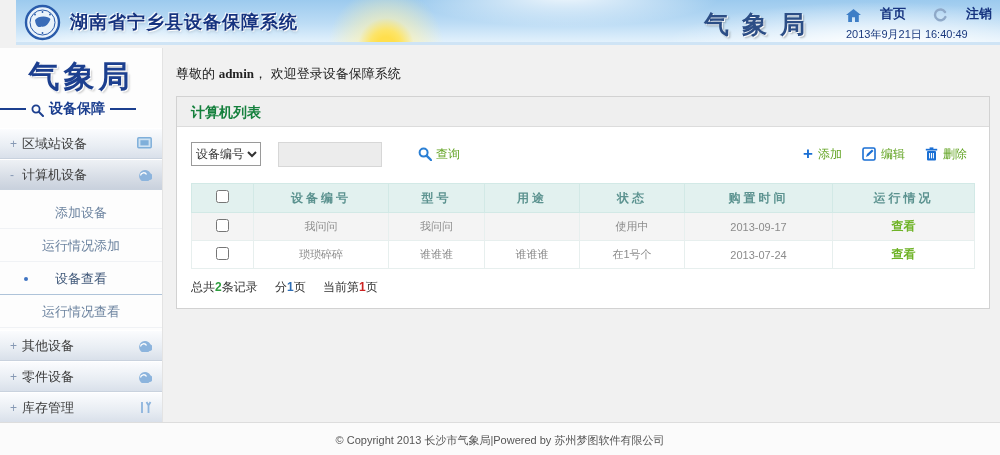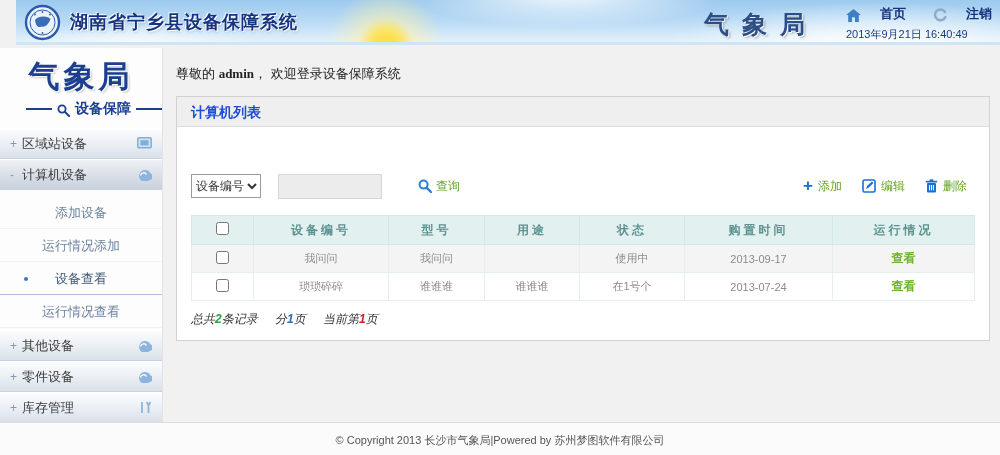--- a/index.html
+++ b/index.html
@@ -41,21 +41,21 @@
     position:absolute; left:0; top:48px; width:163px; background:#fdfdfd;
     border-right:1px solid #e3e3e3; border-bottom:1px solid #ddd;
   }
   .side-logo { padding:8px 0 10px; text-align:center; background:#fdfdfd; }
   .side-logo-title {
     font-family:"Liberation Serif","DejaVu Serif",serif;
     font-size:31px; font-weight:bold; color:#1c3f8f; letter-spacing:4px;
     text-shadow:1px 1px 0 #fff, 2px 2px 2px rgba(0,0,0,.2);
   }
   .side-logo-sub {
-    display:flex; align-items:center; justify-content:flex-end; gap:5px;
+    display:flex; align-items:center; justify-content:flex-start; gap:5px;
     margin-top:2px; font-size:14px; font-weight:bold; color:#1c3f8f;
   }
   .side-logo-sub .rule { width:26px; height:2px; background:#1c3f8f; }
   .menu-item {
     height:31px; display:flex; align-items:center; padding:0 10px;
     background:linear-gradient(180deg,#fbfcfe 0%,#e8edf3 60%,#d9e0ea 100%);
     border-top:1px solid #fff; border-bottom:1px solid #c9d2de;
     font-size:13px; color:#3c3c3c; cursor:pointer;
   }
   .menu-item.expanded { background:linear-gradient(180deg,#eef1f5 0%,#d7dde6 60%,#c9d1dd 100%); }
@@ -71,23 +71,23 @@
     position:absolute; left:24px; top:15px; width:4px; height:4px;
     background:#3f74c2; border-radius:50%;
   }
   
   .main { position:absolute; left:164px; top:48px; width:836px; }
   .welcome { padding:17px 0 0 12px; font-size:13px; color:#222; }
   .welcome b { font-family:"Liberation Serif",serif; }
   .panel { margin:13px 10px 0 12px; background:#fff; border:1px solid #d2d2d2; }
   .panel-header {
     height:30px; line-height:30px; padding-left:14px; background:#efefef;
-    border-bottom:1px solid #dcdcdc; font-size:14px; font-weight:bold; color:#1d4ed8;
-  }
-  .panel-body { padding:12px 14px 12px;margin-top:32px; }
+    border-bottom:1px solid #dcdcdc; font-size:14px; font-weight:bold; color:#15803d;
+  }
+  .panel-body { padding:12px 14px 12px; }
   .toolbar { display:flex; align-items:center; height:30px; margin-bottom:14px; }
   .field-select {
     width:70px; height:24px; font-size:12px; color:#333;
     border:1px solid #9a9a9a; background:#fff; font-family:inherit;
   }
   .search-input {
     width:104px; height:25px; margin-left:17px; background:#ececec;
     border:1px solid #d7d7d7; outline:none; padding:0 4px; font-size:12px;
   }
   .query-link { display:flex; align-items:center; gap:4px; margin-left:36px;
@@ -106,21 +106,21 @@
     height:28px; text-align:center; font-size:11px; color:#8b8b8b;
     border:1px solid #e7efee;
   }
   tr.row-odd td { background:#f4f4f4; }
   tr.row-even td { background:#fff; }
   .view-link { color:#6fb327; font-weight:bold; font-size:12px; text-decoration:none; cursor:pointer; }
   .cbx { width:13px; height:13px; cursor:pointer; }
   .col-check{width:62px;} .col-no{width:135px;} .col-model{width:96px;}
   .col-use{width:95px;} .col-status{width:105px;} .col-date{width:148px;}
   .pagination { margin-top:10px; font-size:12px; color:#333; }
-  .pagination .seg { margin-right:14px;font-style:italic; }
+  .pagination .seg { margin-right:14px; }
   .num-green{color:#2e9e3e;font-weight:bold;} .num-blue{color:#2e6eb5;font-weight:bold;}
   .num-red{color:#cc2222;font-weight:bold;}
   
   .footer {
     position:absolute; left:0; bottom:0; width:1000px; height:33px;
     background:#fbfbfb; border-top:1px solid #ddd;
     text-align:center; padding-top:10px; font-size:11px; color:#555;
   }
 </style>
 </head>

